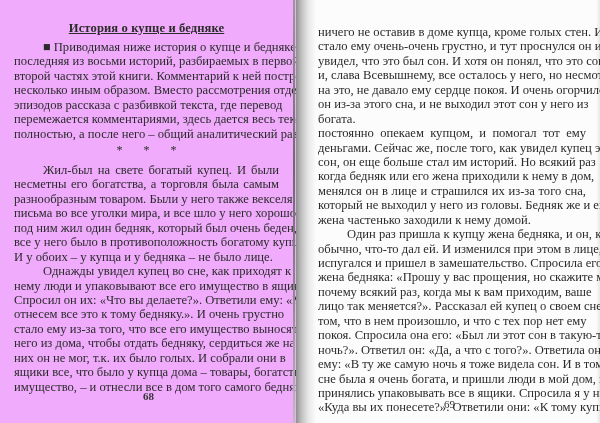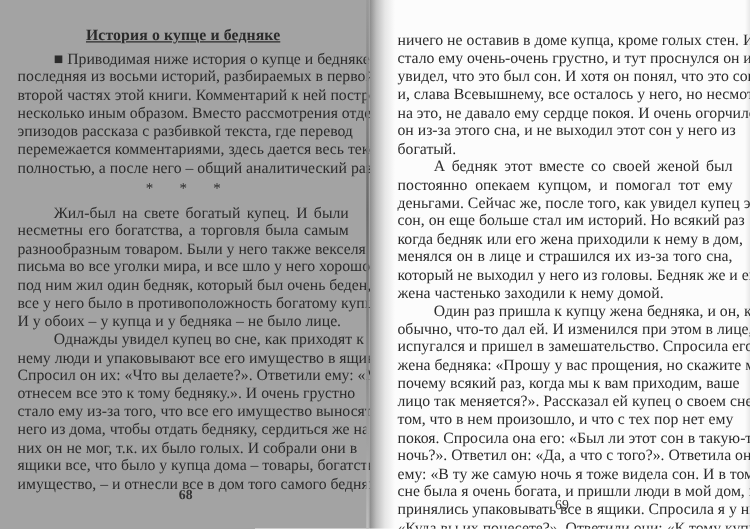--- a/index.html
+++ b/index.html
@@ -1,19 +1,19 @@
 <!DOCTYPE html>
 <html><head>
 <meta charset="utf-8">
 <style>
   html, body { margin:0; padding:0; }
   body { width:600px; height:423px; overflow:hidden; background:#ffffff; position:relative;
          font-family:"Liberation Serif", "DejaVu Serif", serif; color:#2b2b2b; }
   .spread { position:absolute; left:0; top:0; width:600px; height:423px; }
-  .page { position:absolute; top:0; height:423px; background:#a3a3a3; }
+  .page { position:absolute; top:0; height:423px; background:#f0abfc; }
   .page-left { left:0; width:296px; }
   .page-right { left:296px; width:304px; background:#fcfcfc; }
   .gutter-line { position:absolute; left:293px; top:0; width:2px; height:423px;
                  background:linear-gradient(to bottom,#9a9a9a,#6a6a6a 40%,#8a8a8a 70%,#bdbdbd); }
   .gutter-shadow { position:absolute; left:296px; top:0; width:20px; height:423px;
                    background:linear-gradient(to right,#8e8e8e 0%,#bdbdbd 25%,#e6e6e6 60%,rgba(252,252,252,0) 100%); }
   .right-edge { position:absolute; right:0; top:0; width:4px; height:423px;
                 background:linear-gradient(to right,rgba(240,240,240,0),#e8e8e8); }
 
   .text-block { position:absolute; font-size:12.6px; line-height:14.45px; text-align:justify; }
@@ -84,22 +84,21 @@
   <div class="gutter-shadow"></div>
   <div class="right-edge"></div>
 
   <div class="text-block right-text right-body">
     <span class="line">ничего не оставив в доме купца, кроме голых стен. И</span>
     <span class="line">стало ему очень-очень грустно, и тут проснулся он и</span>
     <span class="line">увидел, что это был сон. И хотя он понял, что это сон,</span>
     <span class="line">и, слава Всевышнему, все осталось у него, но несмотря</span>
     <span class="line">на это, не давало ему сердце покоя. И очень огорчился</span>
     <span class="line">он из-за этого сна, и не выходил этот сон у него из</span>
-    <span class="line last">богатый.</span>
-    <span class="line indent">А бедняк этот вместе со своей женой был</span>
+    <span class="line last">богата.</span>
     <span class="line">постоянно опекаем купцом, и помогал тот ему</span>
     <span class="line">деньгами. Сейчас же, после того, как увидел купец этот</span>
     <span class="line">сон, он еще больше стал им историй. Но всякий раз</span>
     <span class="line">когда бедняк или его жена приходили к нему в дом,</span>
     <span class="line">менялся он в лице и страшился их из-за того сна,</span>
     <span class="line">который не выходил у него из головы. Бедняк же и его</span>
     <span class="line last">жена частенько заходили к нему домой.</span>
     <span class="line indent">Один раз пришла к купцу жена бедняка, и он, как</span>
     <span class="line">обычно, что-то дал ей. И изменился при этом в лице,</span>
     <span class="line">испугался и пришел в замешательство. Спросила его</span>

